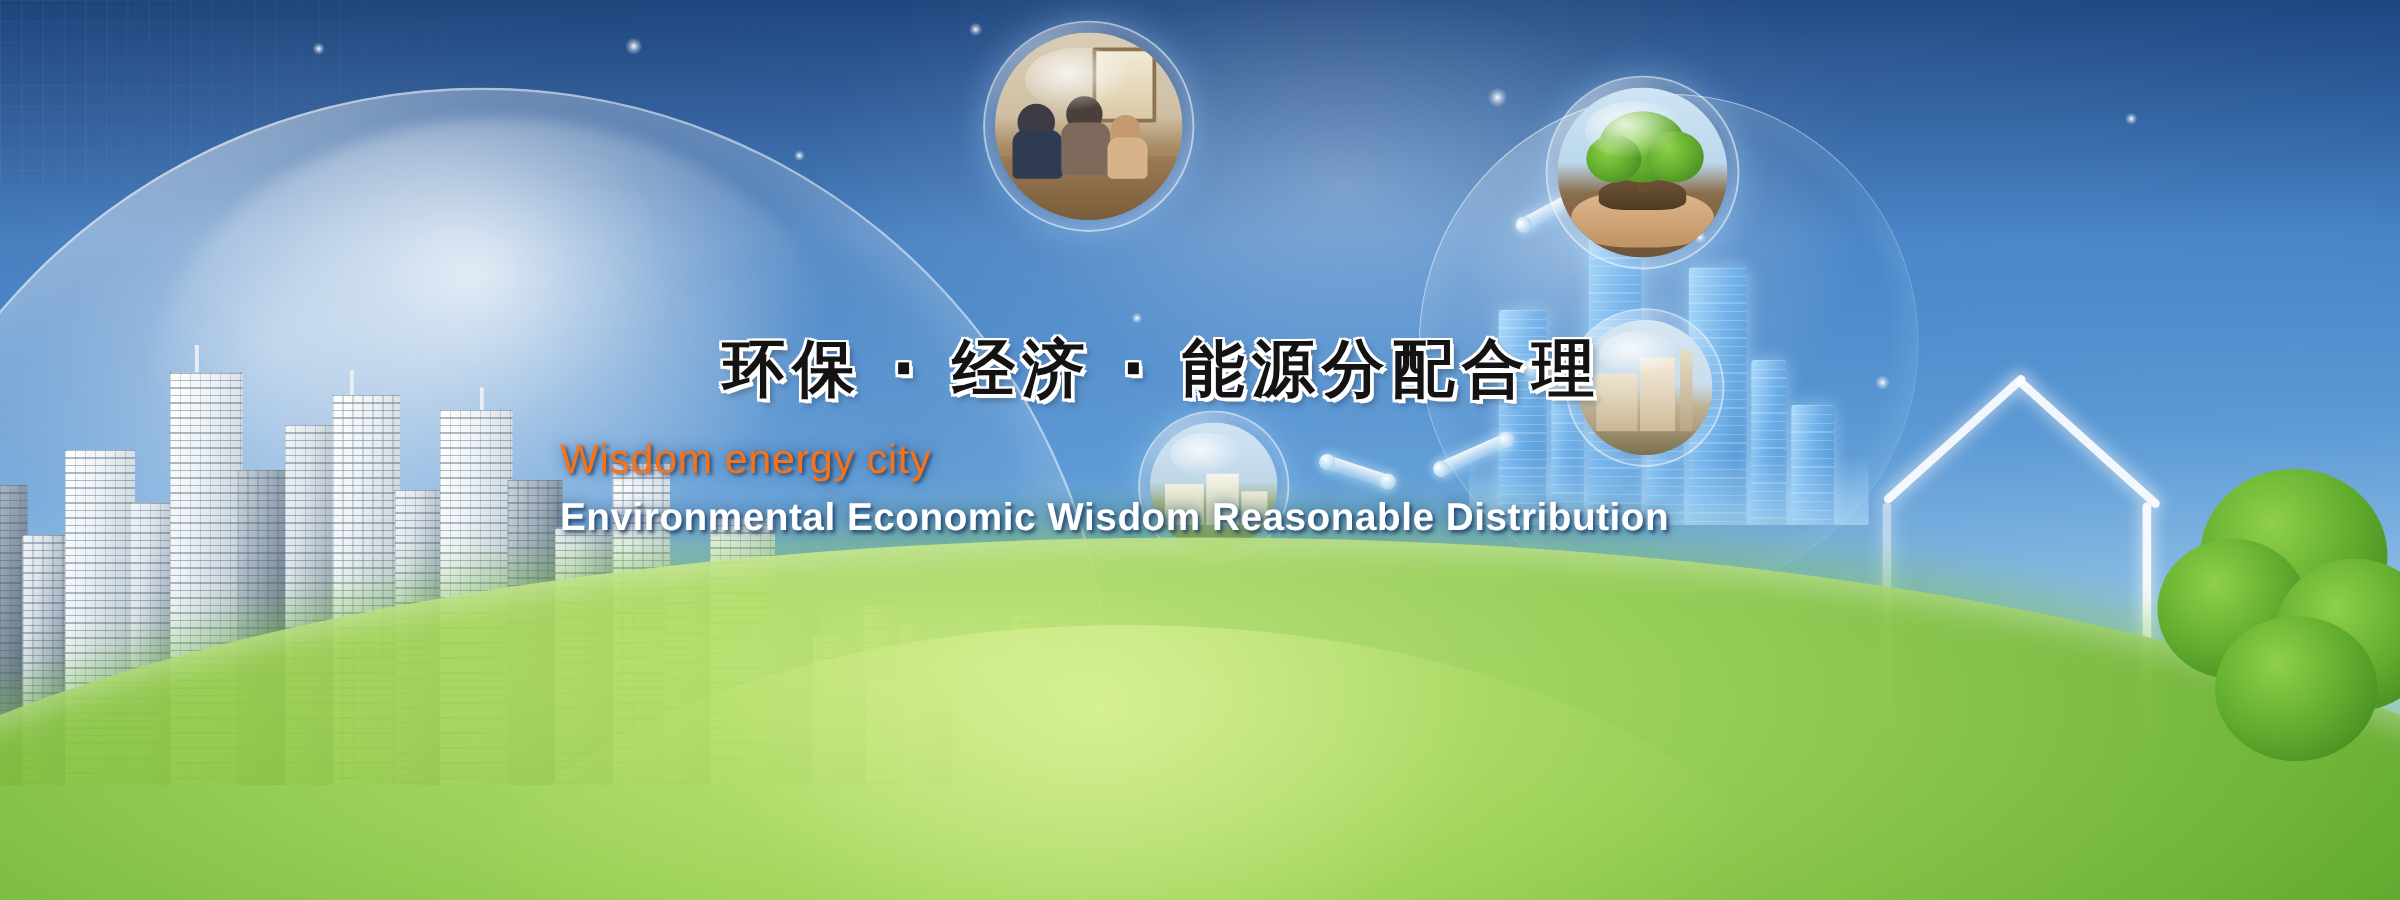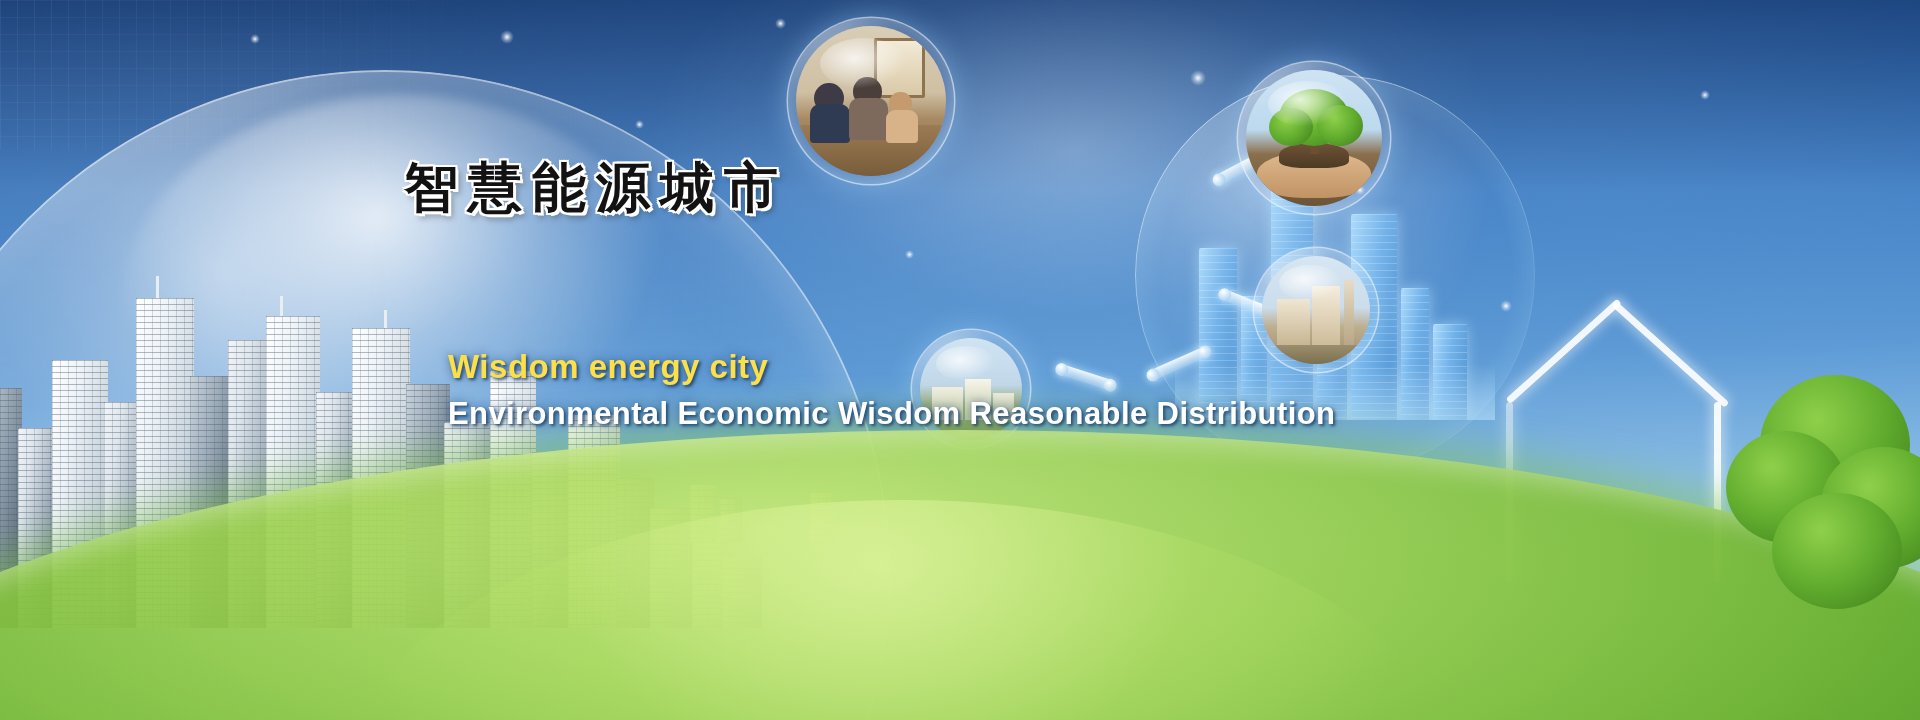--- a/index.html
+++ b/index.html
@@ -186,21 +186,21 @@
     font-size:50px; font-weight:700; letter-spacing:6px; color:#131313;
     font-family:"DejaVu Sans","Liberation Sans",sans-serif;
     text-shadow:
       2px 0 0 #fff, -2px 0 0 #fff, 0 2px 0 #fff, 0 -2px 0 #fff,
       2px 2px 0 #fff, -2px 2px 0 #fff, 2px -2px 0 #fff, -2px -2px 0 #fff,
       3px 3px 0 #fff, 4px 5px 6px rgba(0,0,0,0.35);
     white-space:nowrap;
   }
   .en-1 {
     position:absolute; left:448px; top:348px;
-    font-size:33px; font-weight:700; color:#fde047; letter-spacing:0.5px;
+    font-size:33px; font-weight:400; color:#f97316; letter-spacing:0.5px;
     text-shadow:0 0 10px rgba(40,80,130,0.75), 2px 2px 3px rgba(20,50,90,0.75);
     white-space:nowrap;
   }
   .en-2 {
     position:absolute; left:448px; top:396px;
     font-size:31px; font-weight:700; color:#ffffff; letter-spacing:0.4px;
     text-shadow:0 0 10px rgba(40,80,130,0.75), 2px 2px 3px rgba(20,50,90,0.75);
     white-space:nowrap;
   }
 </style>
@@ -343,18 +343,18 @@
   <div class="hill-edge"></div>
 
   <div class="tree">
     <div class="leafblob" style="left:40px;top:10px;width:150px;height:140px;"></div>
     <div class="leafblob" style="left:6px;top:66px;width:120px;height:112px;"></div>
     <div class="leafblob" style="left:100px;top:82px;width:128px;height:122px;"></div>
     <div class="leafblob" style="left:52px;top:128px;width:130px;height:116px;"></div>
   </div>
 
   <div class="txt-wrap">
-    <div class="cn-title">智慧能源城市</div>
+    <div class="cn-sub">环保 · 经济 · 能源分配合理</div>
     <div class="en-1">Wisdom energy city</div>
     <div class="en-2">Environmental Economic  Wisdom Reasonable Distribution</div>
   </div>
 
 </div>
 
 </body></html>

